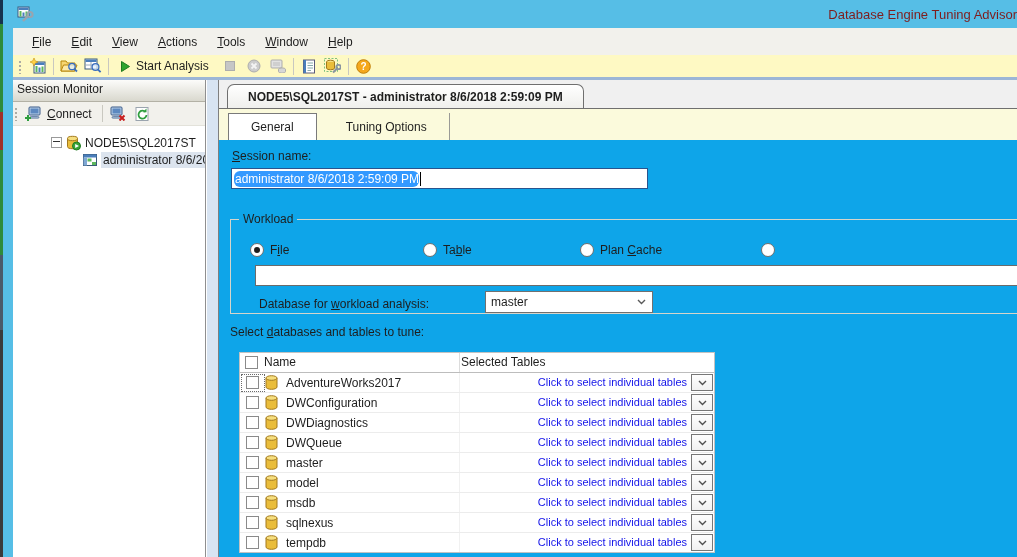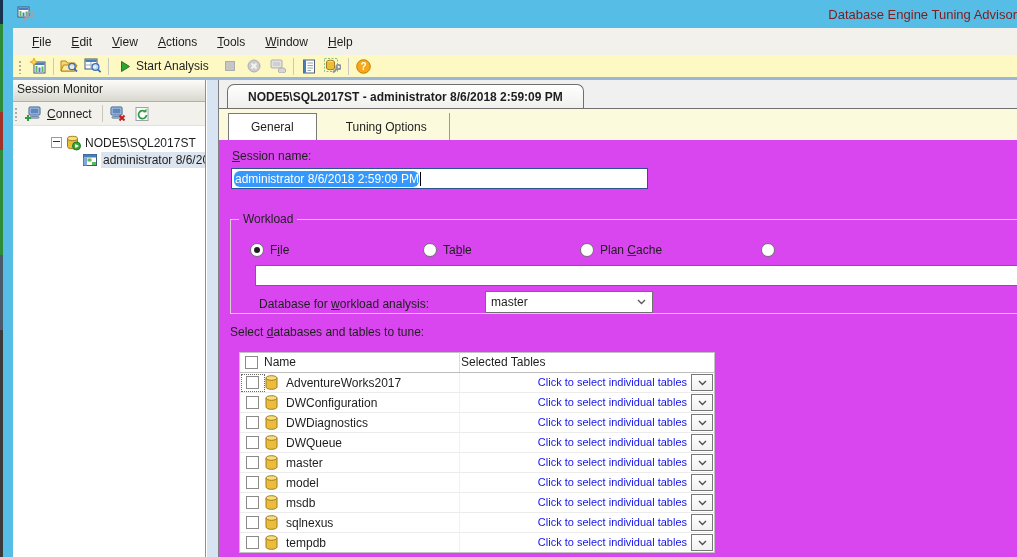--- a/index.html
+++ b/index.html
@@ -63,21 +63,21 @@
   .doc-tab-row{height:28px;flex:none;display:flex;align-items:flex-end;padding-left:8px;background:#F0F0F0;}
   .doc-tab{height:23px;border:1px solid #6F6F6F;border-bottom:none;border-radius:7px 7px 0 0;
     background:linear-gradient(#FFFFFF,#EFEFEC);display:flex;align-items:center;
     padding:0 20px;font-weight:bold;white-space:nowrap;}
   .tab-strip{height:31px;flex:none;background:#FBFADC;border-top:1px solid #6F6F6F;
     display:flex;align-items:flex-end;padding-left:9px;}
   .tab{height:25px;display:flex;align-items:center;padding:0 22px;white-space:nowrap;cursor:default;}
   .tab.active{background:#FFF;border:1px solid #7A7A7A;border-bottom:none;height:26px;}
   .tab.inactive{border-right:1px solid #9A9A96;margin-left:7px;height:27px;}
 
-  .tab-content{flex:1;position:relative;background:#d946ef;min-height:0;}
+  .tab-content{flex:1;position:relative;background:#0ea5e9;min-height:0;}
 
   .lbl{position:absolute;white-space:nowrap;}
   #session-label{left:13px;top:9px;}
   #session-input{position:absolute;left:12px;top:28px;width:413px;height:19px;
     border:1px solid #29548E;background:#FFF;display:flex;align-items:center;padding-left:2px;overflow:hidden;}
   .sel-text{background:#3399FF;color:#FFF;padding:1px 0 1px 1px;white-space:nowrap;border-radius:6px;}
   .caret{width:1px;height:14px;background:#000;margin-left:1px;}
 
   #workload-box{position:absolute;left:11px;right:-8px;top:72px;height:100px;
     border:1px solid #D5D5CB;margin:0;padding:0;}

